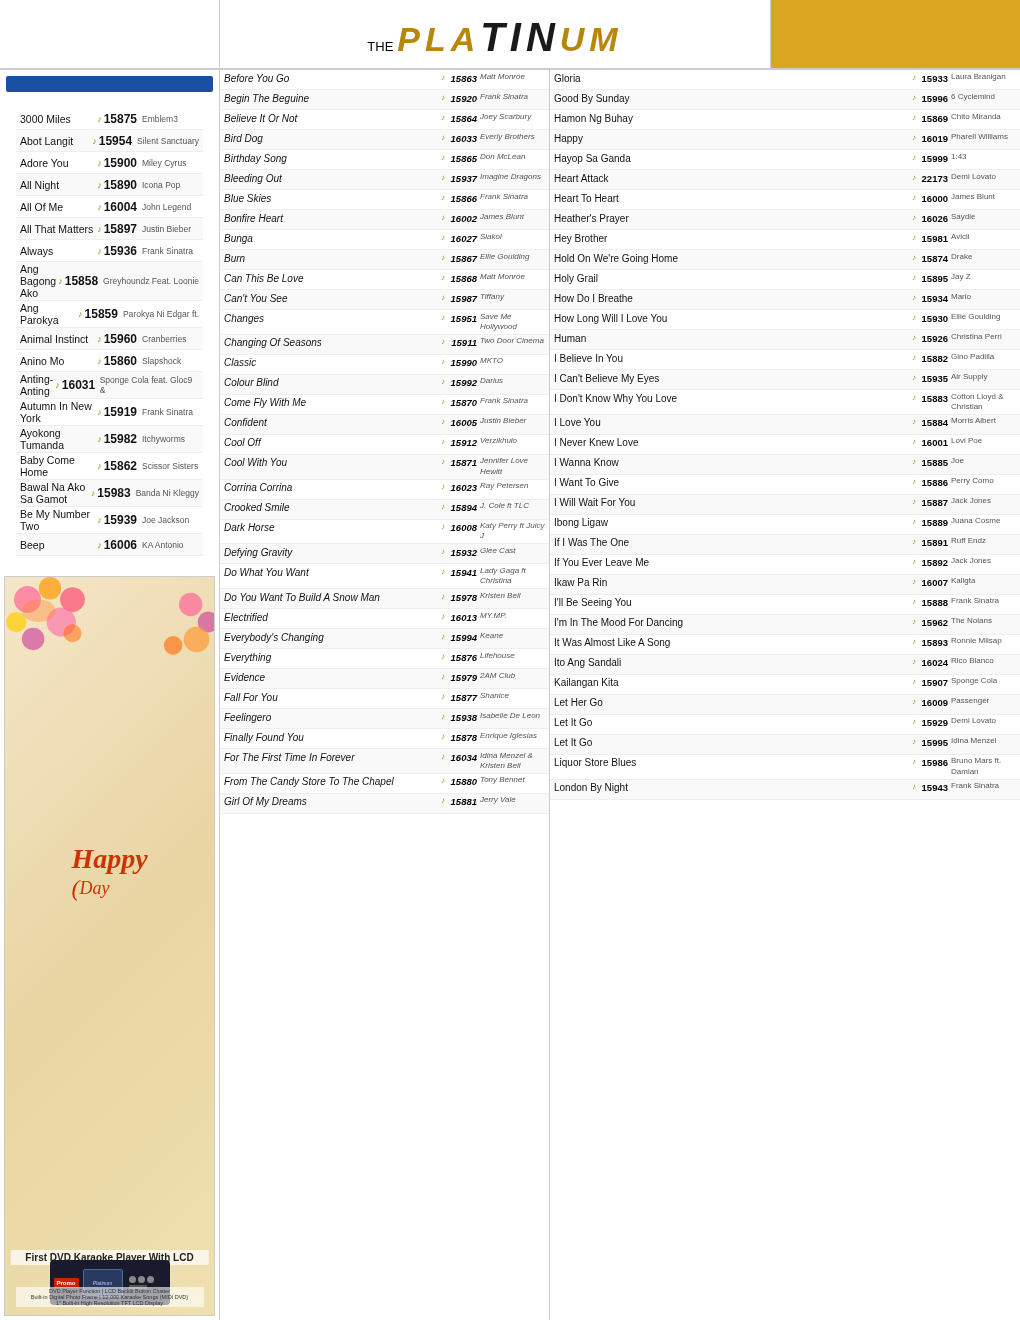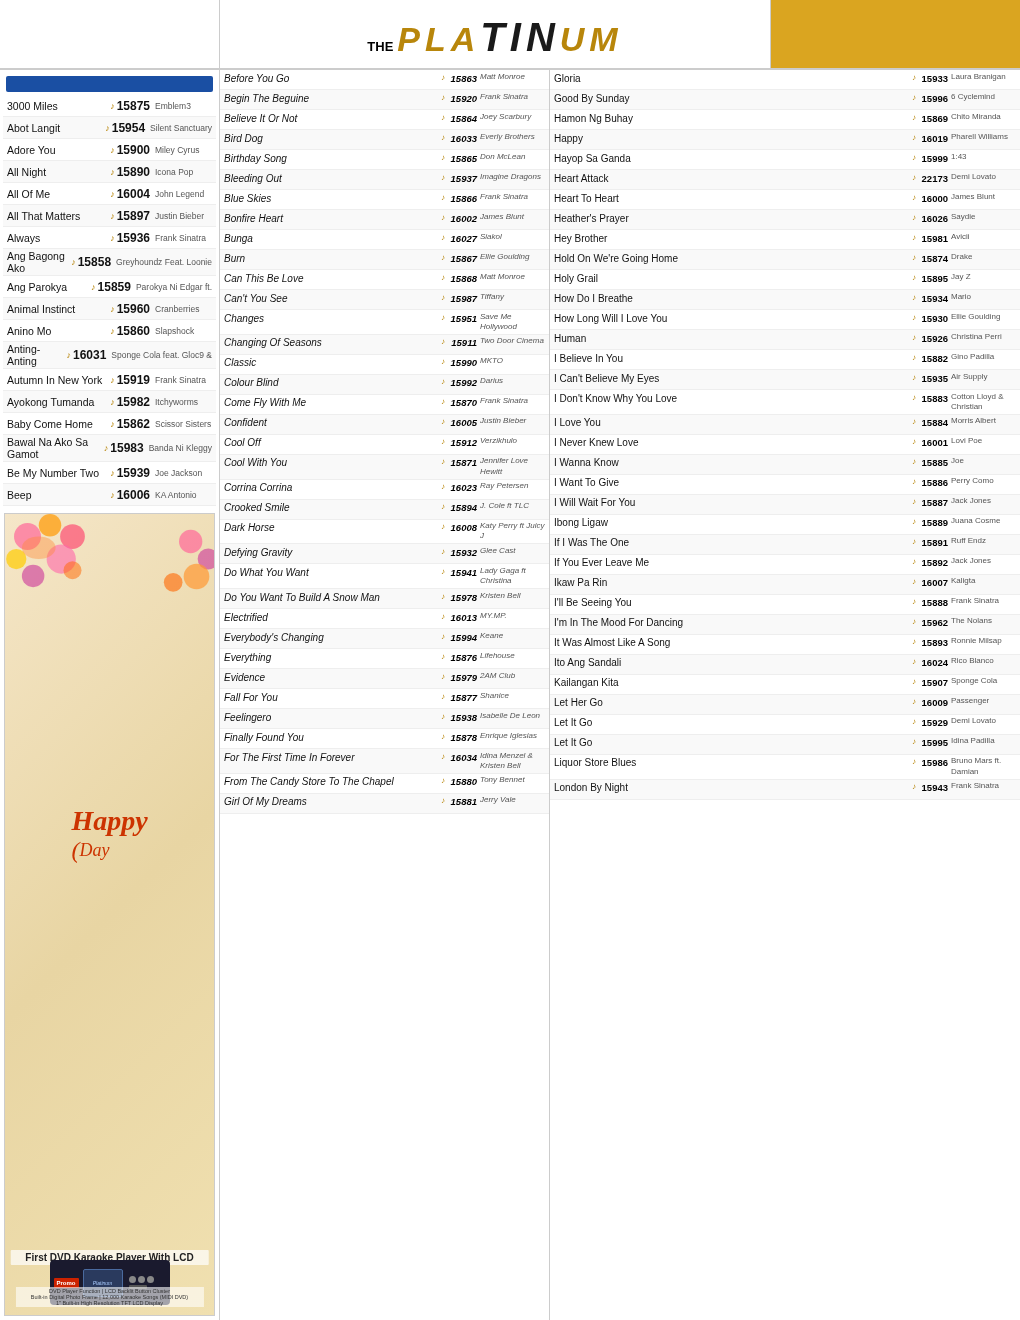--- a/index.html
+++ b/index.html
@@ -115,21 +115,21 @@
       text-align: center;
       padding: 8px 4px;
       font-size: 26px;
       font-weight: bold;
       margin: 6px 6px 0 6px;
       border-radius: 2px;
     }
 
     .song-list {
       list-style: none;
-      padding: 3px;
+      padding: 16px;
     }
 
     .song-item {
       display: flex;
       align-items: center;
       padding: 1px 4px;
       border-bottom: 1px solid #eee;
       min-height: 22px;
     }
 
@@ -293,21 +293,21 @@
 <div class="page">
 
   <div class="header">
     <div class="header-left">
       <div class="site-url"></div>
       <div class="vol-text"></div>
     </div>
     <div class="header-center">
       <div class="platinum-logo">
         <div style="display:flex; align-items:baseline; justify-content:center;">
-          <span style="font-size:13px; font-weight:bold; margin-right:4px;">THE</span>
+          <span style="font-size:13px; font-weight:normal; margin-right:4px;">THE</span>
           <span style="font-size:34px; font-weight:900; font-style:italic; letter-spacing:5px; color:#222;">
             <span style="color:#b8860b;">P</span><span style="color:#b8860b;">L</span><span style="color:#b8860b;">A</span><span style="color:#1a1a1a; font-size:40px;">T</span><span style="color:#1a1a1a; font-size:40px;">I</span><span style="color:#1a1a1a; font-size:40px;">N</span><span style="color:#b8860b;">U</span><span style="color:#b8860b;">M</span>
           </span>
         </div>
         <div class="subtitle" style="text-align:center; font-size:10px; letter-spacing:6px; color:#666; margin-top:-6px;"></div>
       </div>
     </div>
     <div class="header-right">
       <div class="new-songs-badge"></div>
       <div class="page-num-badge"></div>
@@ -902,21 +902,21 @@
           <div class="song-row">
     <span class="s-name">Let It Go</span>
     <span class="s-icon">♪</span>
     <span class="s-num">15929</span>
     <span class="s-artist">Demi Lovato</span>
   </div>
           <div class="song-row">
     <span class="s-name">Let It Go</span>
     <span class="s-icon">♪</span>
     <span class="s-num">15995</span>
-    <span class="s-artist">Idina Padilla</span>
+    <span class="s-artist">Idina Menzel</span>
   </div>
           <div class="song-row">
     <span class="s-name">Liquor Store Blues</span>
     <span class="s-icon">♪</span>
     <span class="s-num">15986</span>
     <span class="s-artist">Bruno Mars ft. Damian</span>
   </div>
           <div class="song-row">
     <span class="s-name">London By Night</span>
     <span class="s-icon">♪</span>

